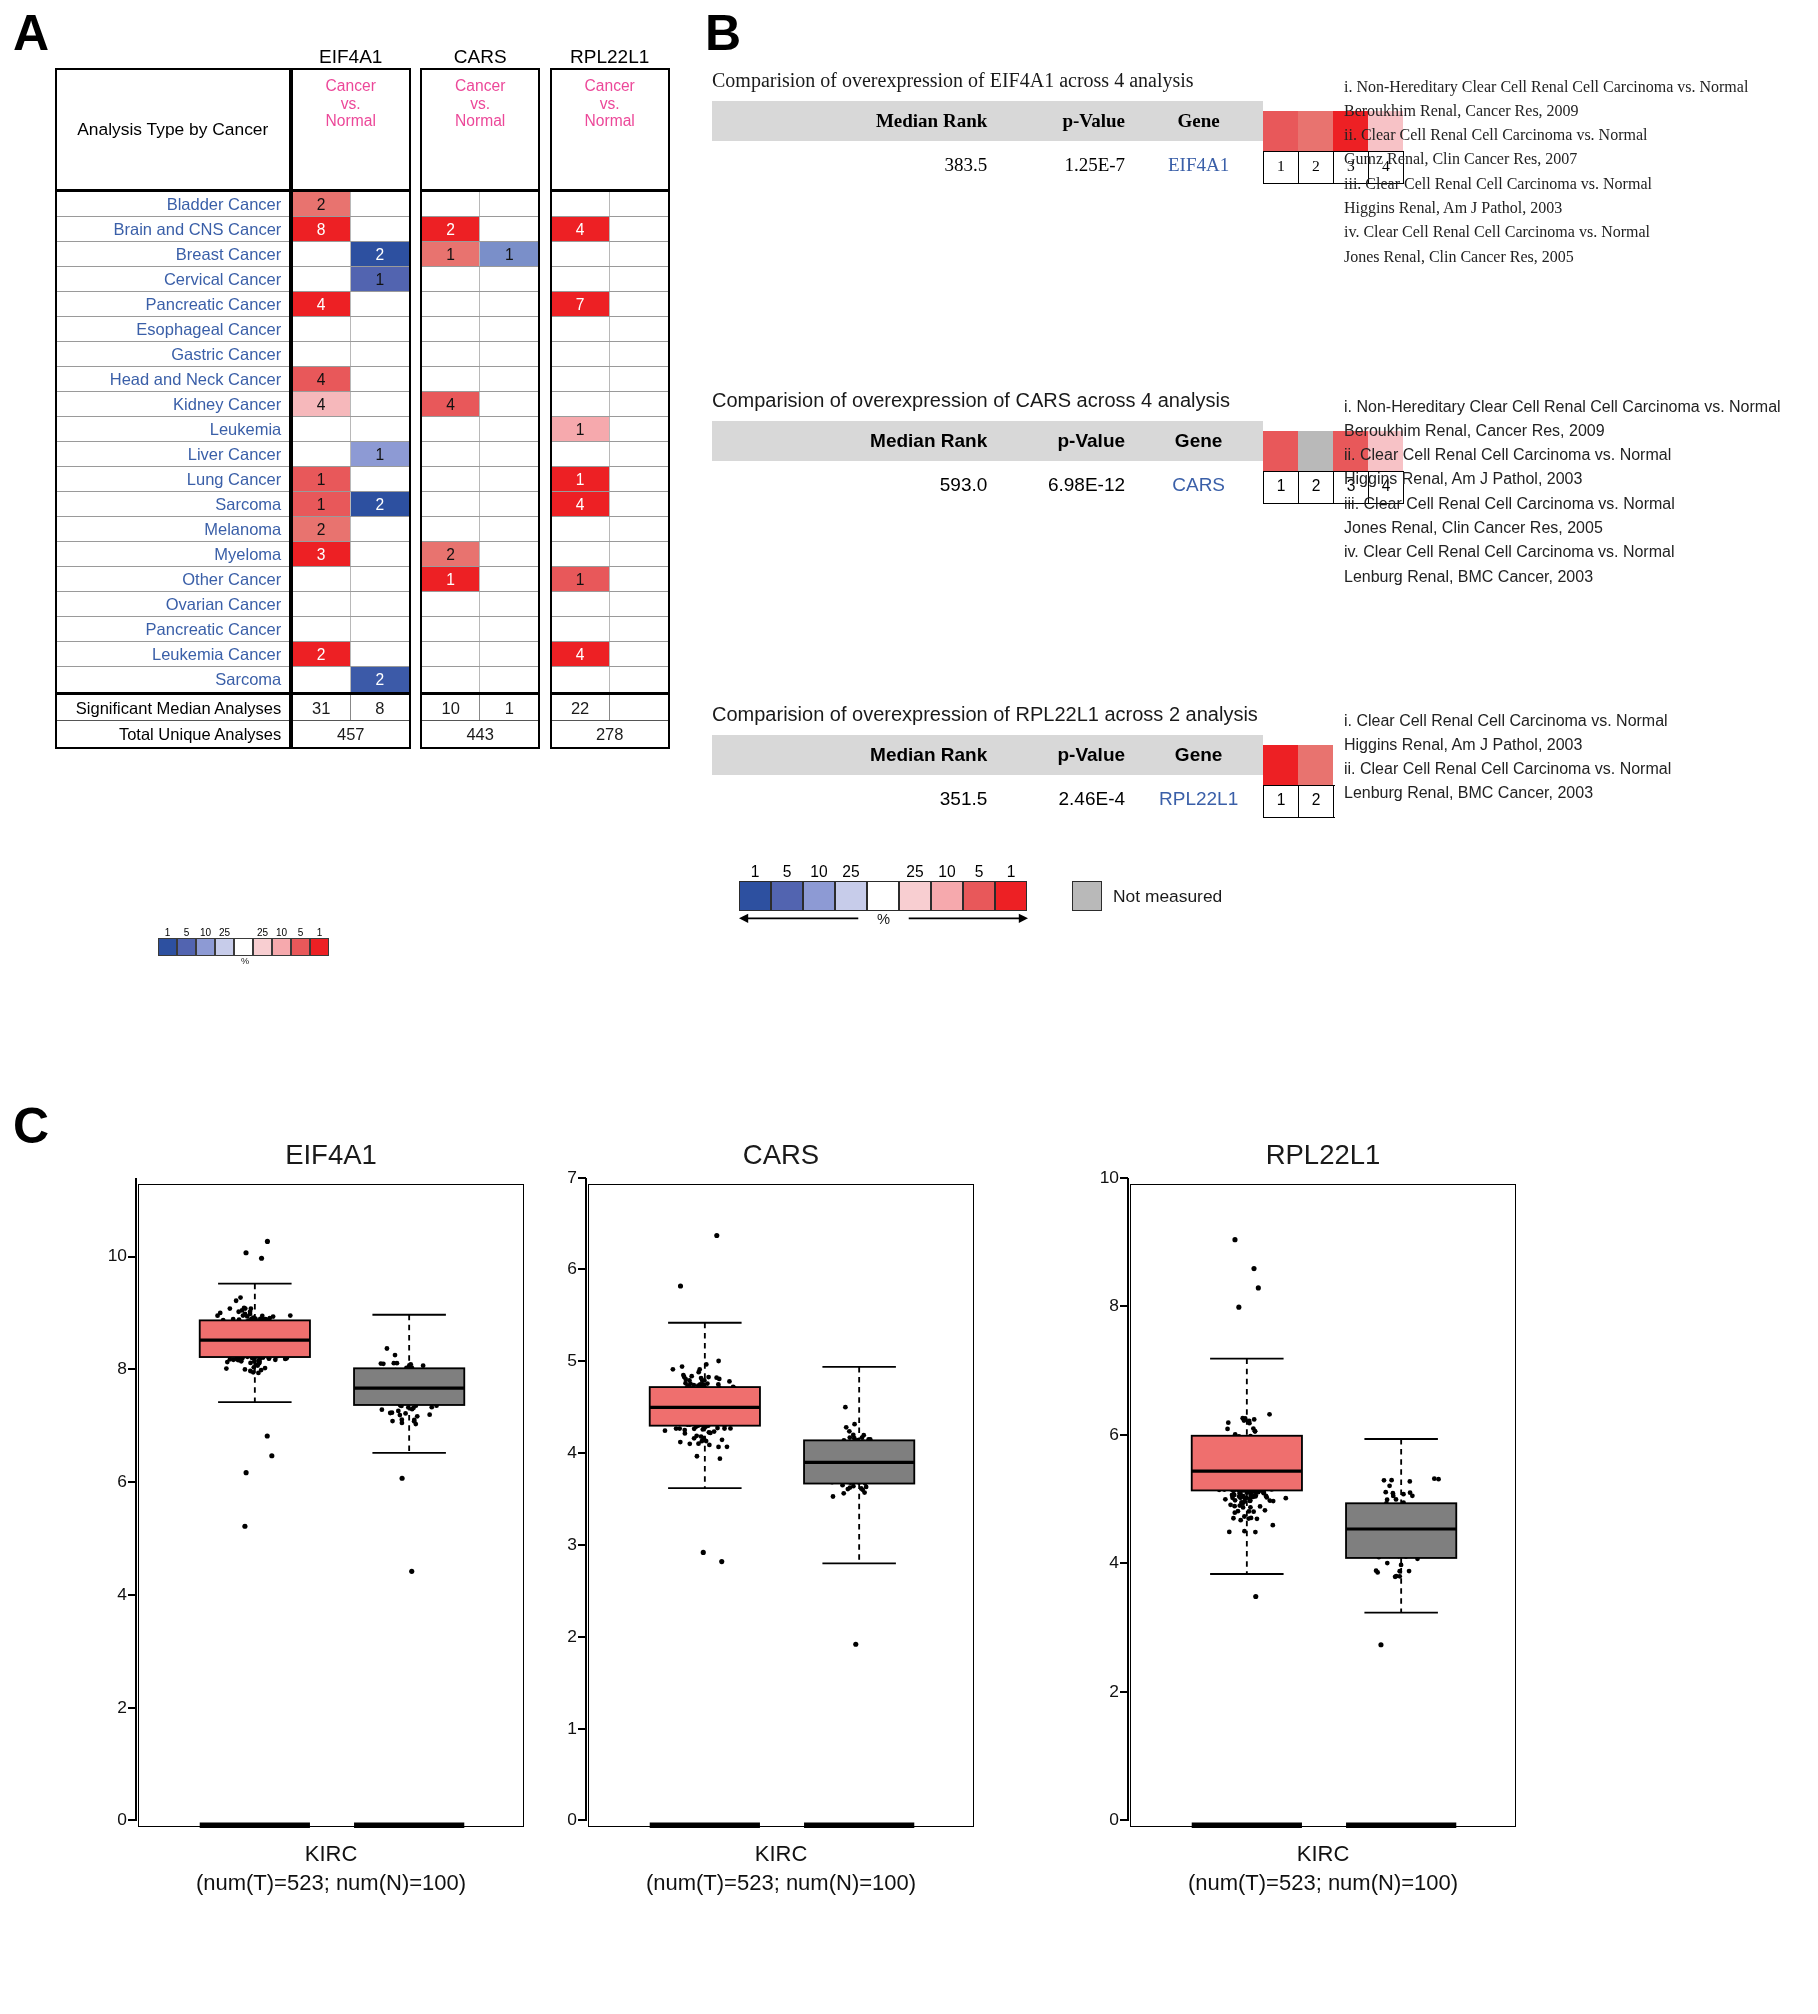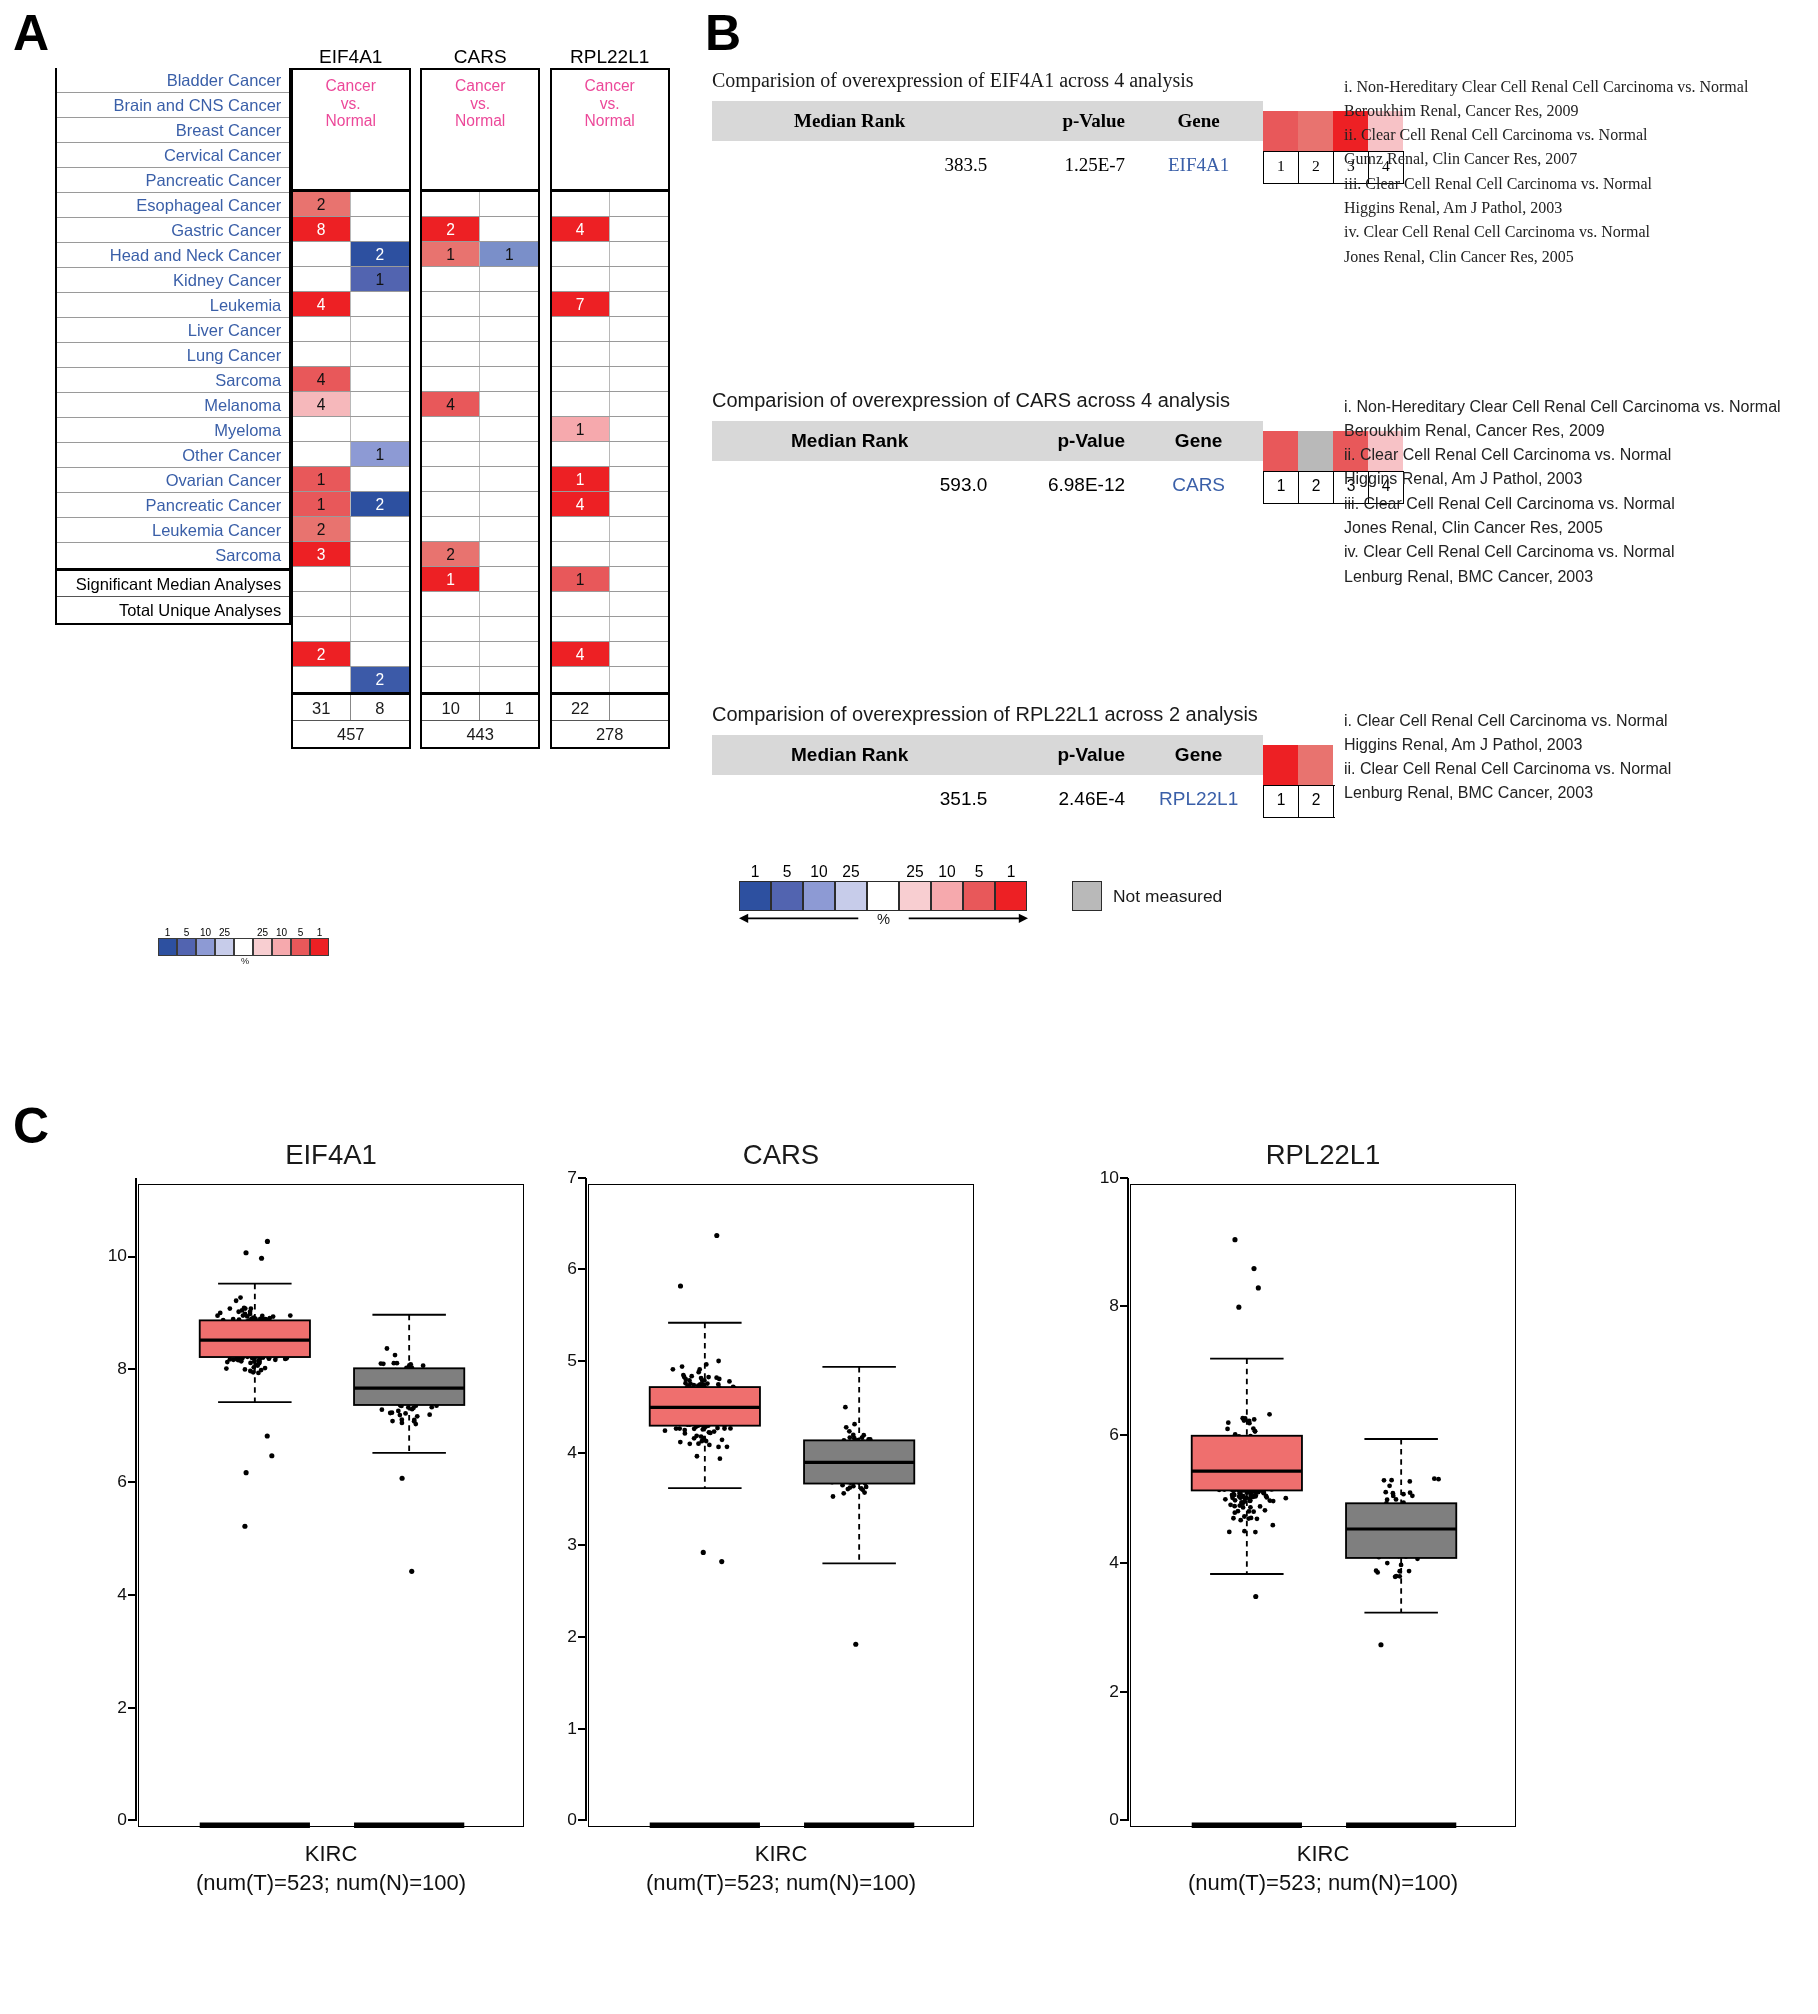--- a/index.html
+++ b/index.html
@@ -81,21 +81,21 @@
 
   
   #panelB { position:absolute; left:712px; top:69px; width:1084px; }
   .bblock { position:relative; margin-bottom:35px; }
   .btitle { font-size:20px; color:#1a1a1a; margin-bottom:9.2px; }
   .btable { width:551px; }
   .bthead {
     background:#d8d8d8; height:40px; display:flex; align-items:center;
     font-size:19px; font-weight:bold; color:#000;
   }
-  .bth-rank  { width:285px; text-align:center; padding-right:9.2px; }
+  .bth-rank  { width:285px; text-align:right; padding-right:9.2px; }
   .bth-pval  { width:138px; text-align:right; padding-right:9.2px; }
   .bth-gene  { width:129px; text-align:center; }
   .btrow { height:48px; display:flex; align-items:center; font-size:19px; }
   .btd-rank { width:285px; text-align:right; padding-right:9.2px; color:#000; }
   .btd-pval { width:138px; text-align:right; padding-right:9.2px; color:#000; }
   .btd-gene { width:129px; text-align:center; color:#3a5fa8; }
   .bheat { position:absolute; display:flex; flex-direction:column; }
   .bheat-cells { display:flex; }
   .bheat-cells div { width:35px; height:40px; }
   .bheat-nums { display:flex; border:1.8px solid #000; border-right:none; }
@@ -131,20 +131,21 @@
 <div class="panel-letter" style="left:13px; top:3.7px;">A</div>
 <div id="panelA">
   <div class="onco-genehdr-row">
     <div class="onco-genehdr-spacer"></div>
     <div class="onco-genehdr">EIF4A1</div>
     <div class="onco-genehdr">CARS</div>
     <div class="onco-genehdr">RPL22L1</div>
   </div>
   <div class="onco-table" id="oncoTable">
       <div class="rowlabel-col">
+        <div class="rowlabel-head">Analysis Type by Cancer</div>
         <div class="rowlabel-body">
           <div class="rowlabel">Bladder Cancer</div>
           <div class="rowlabel">Brain and CNS Cancer</div>
           <div class="rowlabel">Breast Cancer</div>
           <div class="rowlabel">Cervical Cancer</div>
           <div class="rowlabel">Pancreatic Cancer</div>
           <div class="rowlabel">Esophageal Cancer</div>
           <div class="rowlabel">Gastric Cancer</div>
           <div class="rowlabel">Head and Neck Cancer</div>
           <div class="rowlabel">Kidney Cancer</div>

